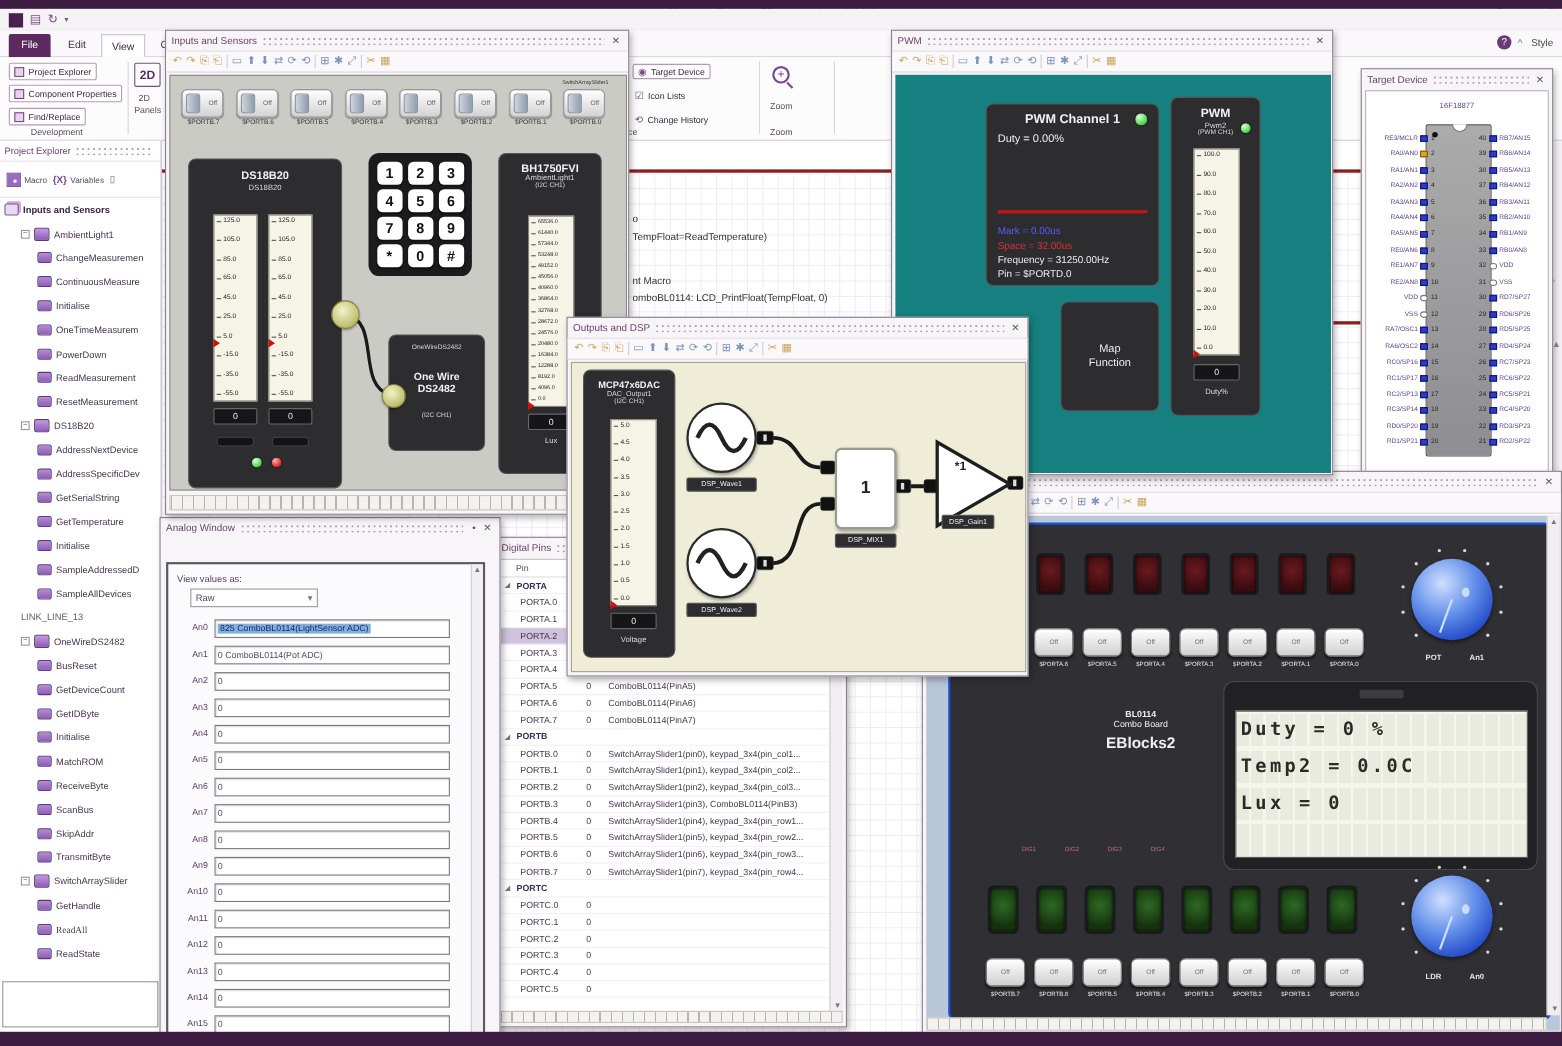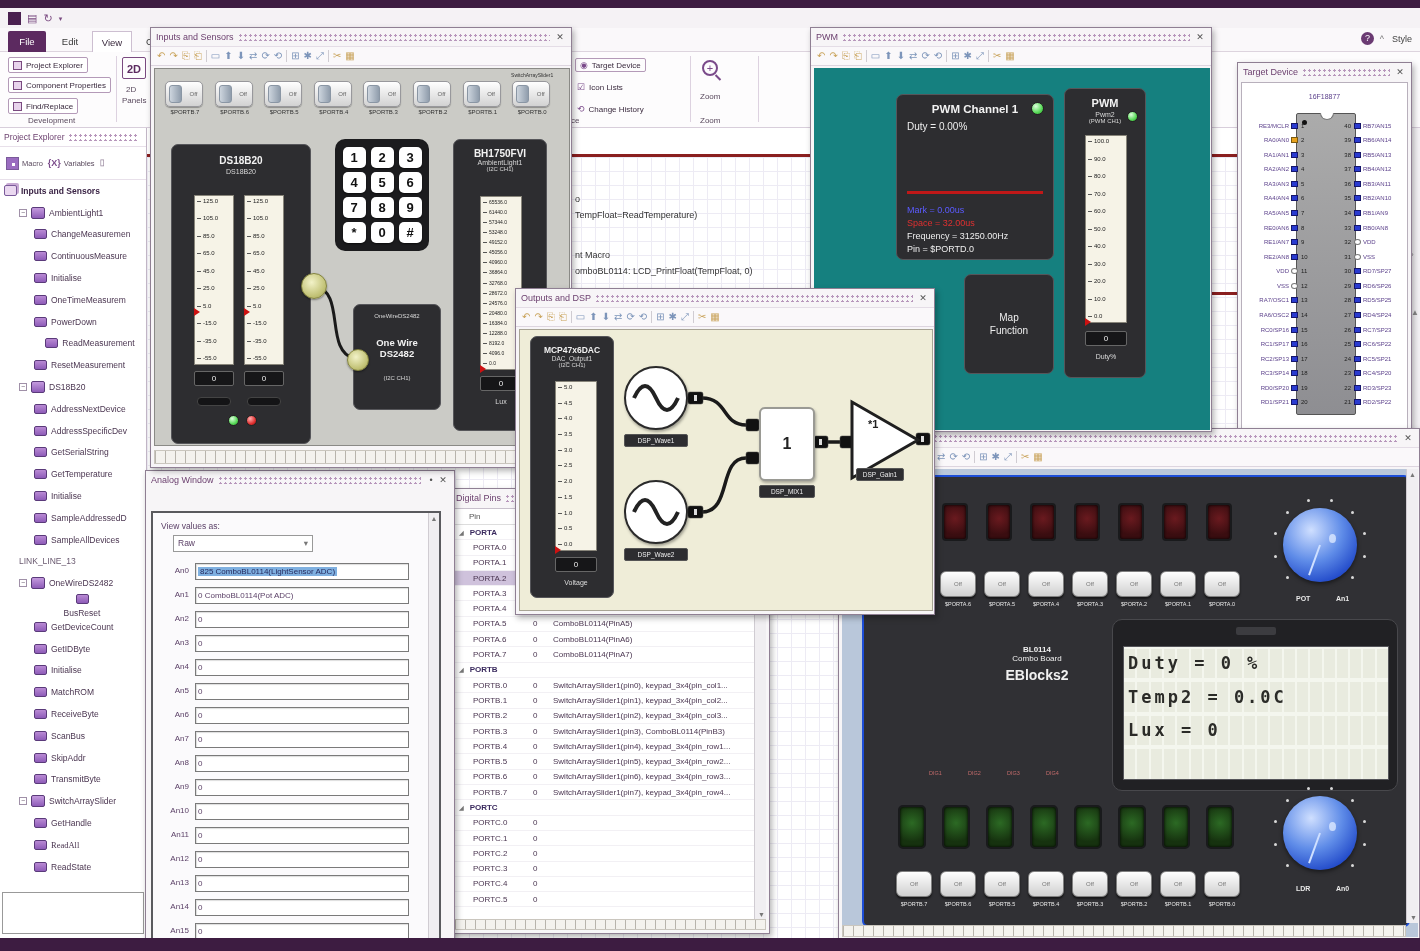--- a/index.html
+++ b/index.html
@@ -248,21 +248,21 @@
           <span>Initialise</span>
         </div>
         <div class="trow" style="padding-left: 34px;">
           <span class="tico mac"></span>
           <span>OneTimeMeasurem</span>
         </div>
         <div class="trow" style="padding-left: 34px;">
           <span class="tico mac"></span>
           <span>PowerDown</span>
         </div>
-        <div class="trow" style="padding-left: 34px; justify-content: center;">
+        <div class="trow" style="padding-left: 34px;">
           <span class="tico mac"></span>
           <span>ReadMeasurement</span>
         </div>
         <div class="trow" style="padding-left: 34px;">
           <span class="tico mac"></span>
           <span>ResetMeasurement</span>
         </div>
         <div class="trow" style="padding-left: 19px;">
           <span class="exp">−</span>
           <span class="tico comp"></span>
@@ -297,21 +297,21 @@
           <span>SampleAllDevices</span>
         </div>
         <div class="trow" style="padding-left: 19px;">
           <span class="tlink">LINK_LINE_13</span>
         </div>
         <div class="trow" style="padding-left: 19px;">
           <span class="exp">−</span>
           <span class="tico comp"></span>
           <span>OneWireDS2482</span>
         </div>
-        <div class="trow" style="padding-left: 18px; flex-direction: column;">
+        <div class="trow" style="padding-left: 34px;">
           <span class="tico mac"></span>
           <span>BusReset</span>
         </div>
         <div class="trow" style="padding-left: 34px;">
           <span class="tico mac"></span>
           <span>GetDeviceCount</span>
         </div>
         <div class="trow" style="padding-left: 34px;">
           <span class="tico mac"></span>
           <span>GetIDByte</span>
@@ -958,21 +958,21 @@
 
   <div class="win" style="left:145px;top:470px;width:310px;height:478px;z-index:6">
     <div class="tbar" style="height:18px">
         <span class="t">Analog Window</span>
         <span class="dots"></span>
         <span class="x">•</span>
         <span class="x">✕</span>
       </div>
     <div class="abs" style="left:5px;top:40px;width:290px;height:430px;background:#fbfafc;border:2px solid #5a5a5e;overflow:hidden">
       <div style="font-size:8.5px;color:#5a3f66;margin:8px 0 0 8px">View values as:</div>
-      <div class="abs" style="left:20px;top:22px;width:140px;height:17px;background:#fff;border:1px solid #999;font-size:8.5px;color:#5a3f66;line-height:15px;padding-left:4px"><span>Raw</span><span class="abs" style="right:4px;top:0;color:#777">▾</span></div>
+      <div class="abs" style="left:20px;top:22px;width:116px;height:17px;background:#fff;border:1px solid #999;font-size:8.5px;color:#5a3f66;line-height:15px;padding-left:4px"><span>Raw</span><span class="abs" style="right:4px;top:0;color:#777">▾</span></div>
       <div id="analog-rows" class="abs" style="left:0;top:0;width:272px;height:430px">
           <div class="arow" style="top: 50px;">
             <span class="alab">An0</span>
             <div class="afield"><span class="asel">825 ComboBL0114(LightSensor ADC)</span></div>
           </div>
           <div class="arow" style="top: 74px;">
             <span class="alab">An1</span>
             <div class="afield"><span>0 ComboBL0114(Pot ADC)</span></div>
           </div>
           <div class="arow" style="top: 98px;">

